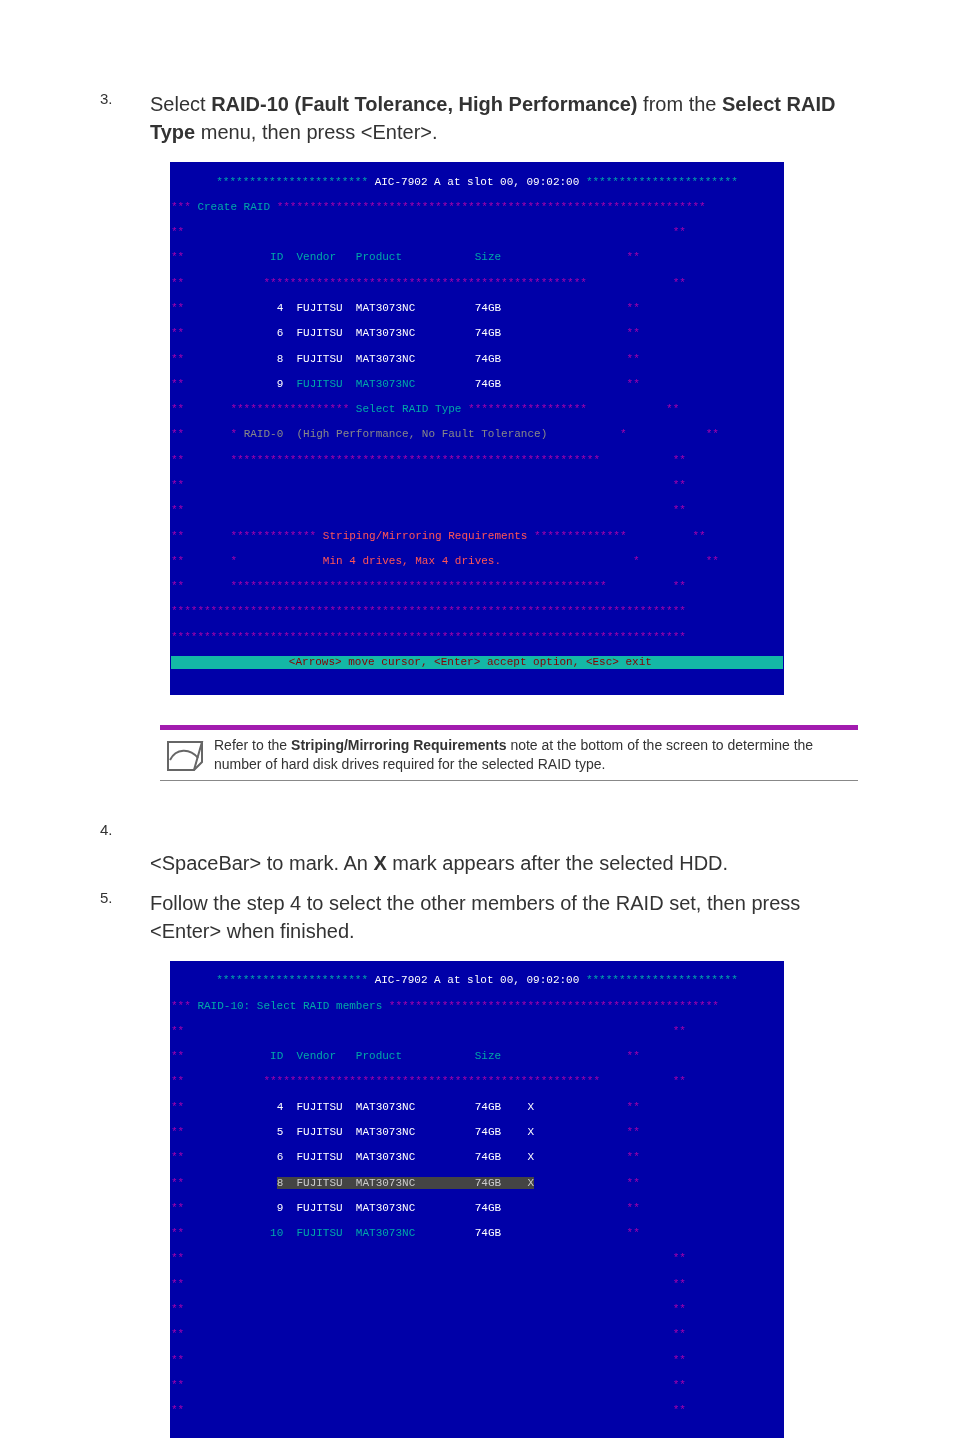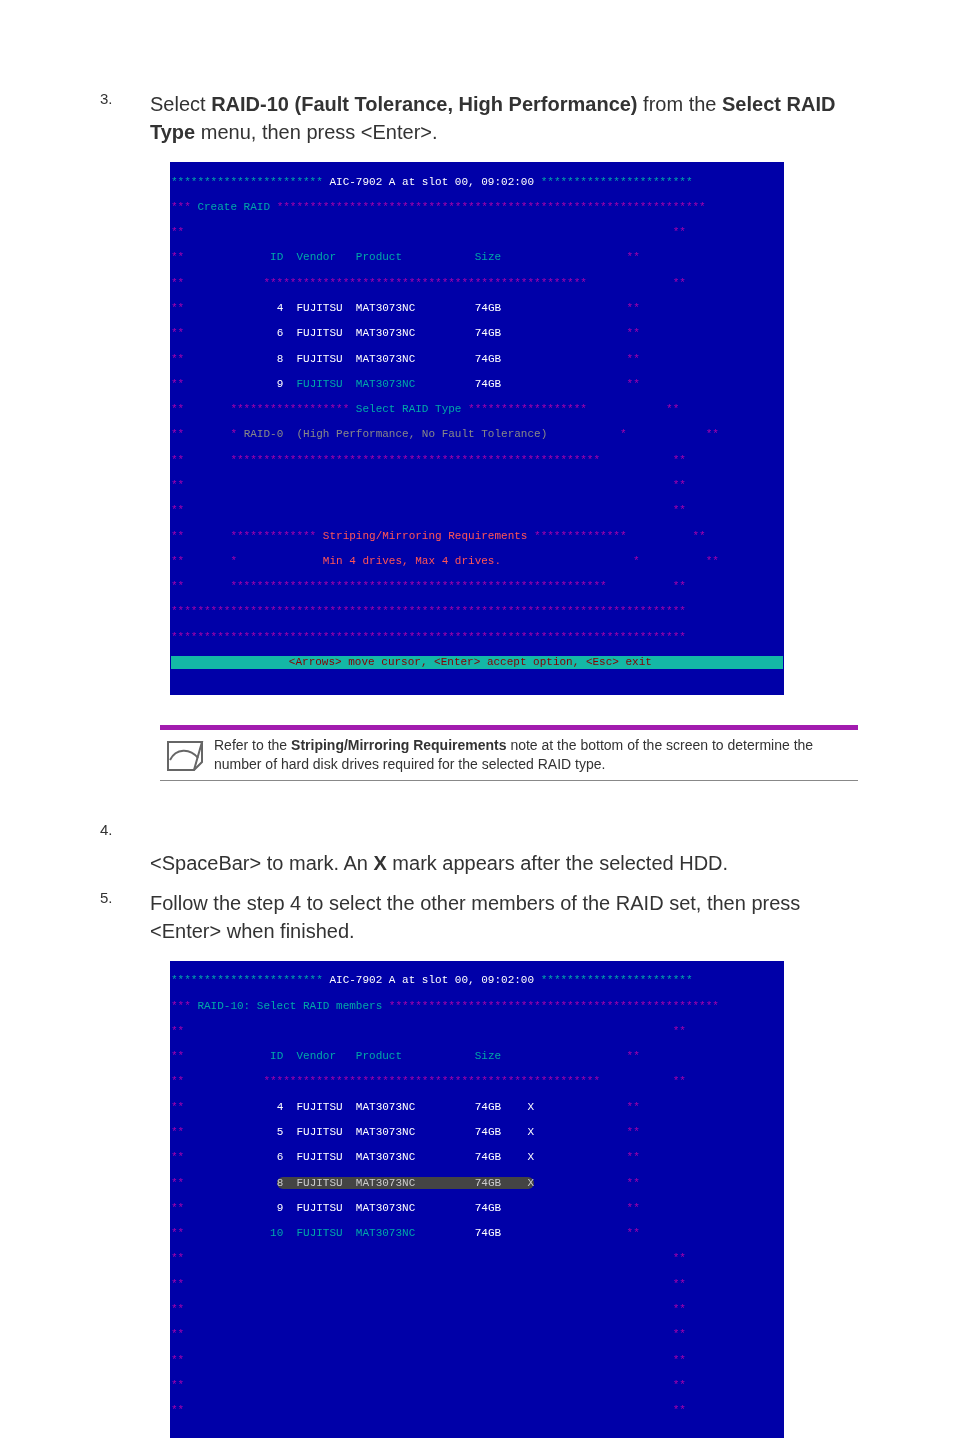--- a/index.html
+++ b/index.html
@@ -37,26 +37,26 @@
     background: #0000a8;
     font-family: "Courier New", monospace;
     font-size: 11px;
     line-height: 1.15;
     color: #00a8a8;
     border: 1px solid #0000a8;
     white-space: pre;
     overflow: hidden;
   }
   .t-row { display: block; }
-  .cyan { color: #00a8a8; }
+  .cyan { color: #00a8a8; text-align: center; }
   .white { color: #ffffff; }
   .grey { color: #888; }
   .red { color: #ff5555; }
   .magenta { color: #aa00aa; }
-  .bg-grey { background: #444; color: #ccc; border-radius: 6px; }
+  .bg-grey { background: #444; color: #ccc; }
   .bg-white { background: #fff; color: #0000a8; }
   .footer-bar {
     background: #14b8a6;
     color: #880000;
     text-align: center;
   }
 
   .note-block {
     display: flex;
     align-items: flex-end;

